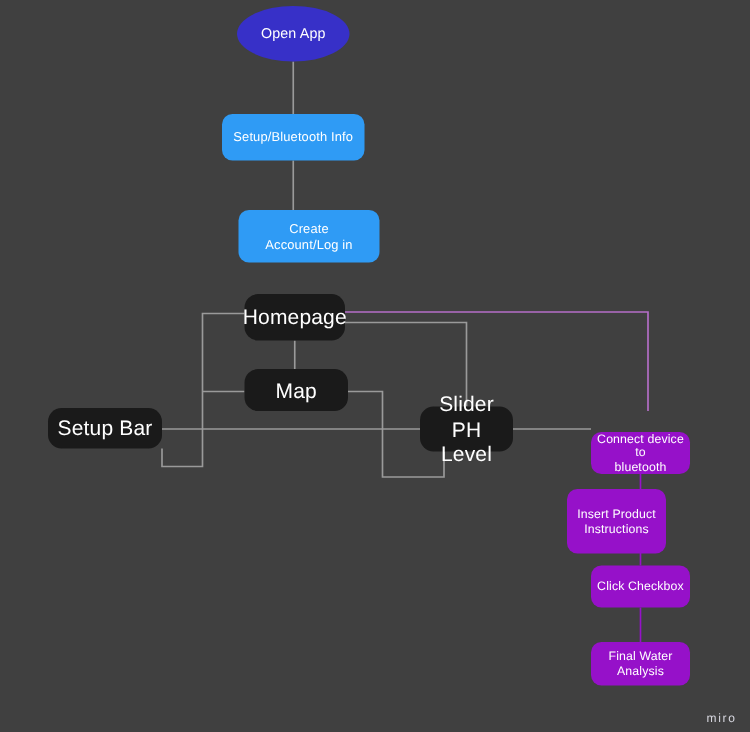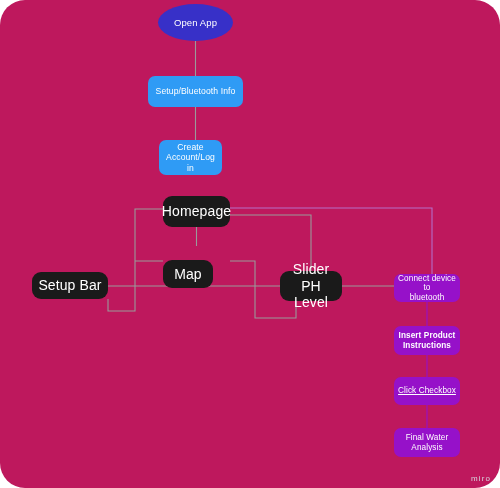--- a/index.html
+++ b/index.html
@@ -8,23 +8,22 @@
     background: #ffffff;
   }
   body {
     font-family: "Liberation Sans", sans-serif;
     -webkit-font-smoothing: antialiased;
   }
   #canvas {
     position: relative;
     width: 500px;
     height: 488px;
-    background: #be185d;
+    background: #404040;
     overflow: hidden;
-    border-radius: 25px;
   }
   #edge-layer {
     position: absolute;
     left: 0;
     top: 0;
     width: 500px;
     height: 488px;
     pointer-events: none;
   }
   .node {
@@ -97,45 +96,45 @@
       <path d="M 427 405 L 427 428" fill="none" stroke="#9611c9" stroke-width="1.1" stroke-linecap="butt" stroke-linejoin="miter"></path>
     </svg>
 
   <div id="node-layer">
       <div class="node node-start" style="left: 158px; top: 4px; width: 75px; height: 37px;">
         <span class="node-label">Open App</span>
       </div>
       <div class="node node-blue" style="left: 148px; top: 76px; width: 95px; height: 31px;">
         <span class="node-label">Setup/Bluetooth Info</span>
       </div>
-      <div class="node node-blue" style="left: 159px; top: 140px; width: 63px; height: 35px;">
+      <div class="node node-blue" style="left: 159px; top: 140px; width: 94px; height: 35px;">
         <span class="node-label">Create
 Account/Log in</span>
       </div>
       <div class="node node-dark" style="left: 163px; top: 196px; width: 67px; height: 31px;">
         <span class="node-label">Homepage</span>
       </div>
-      <div class="node node-dark" style="left: 163px; top: 260px; width: 50px; height: 28px; text-align: right;">
+      <div class="node node-dark" style="left: 163px; top: 246px; width: 69px; height: 28px; text-align: right;">
         <span class="node-label">Map</span>
       </div>
       <div class="node node-dark" style="left: 32px; top: 272px; width: 76px; height: 27px;">
         <span class="node-label">Setup Bar</span>
       </div>
       <div class="node node-dark" style="left: 280px; top: 271px; width: 62px; height: 30px;">
         <span class="node-label">Slider PH Level</span>
       </div>
-      <div class="node node-purple" style="left: 394px; top: 274px; width: 66px; height: 28px;">
+      <div class="node node-purple" style="left: 394px; top: 288px; width: 66px; height: 28px;">
         <span class="node-label">Connect device to
 bluetooth</span>
       </div>
-      <div class="node node-purple" style="left: 394px; top: 326px; width: 66px; height: 29px; font-weight: bold;">
+      <div class="node node-purple" style="left: 378px; top: 326px; width: 66px; height: 43px;">
         <span class="node-label">Insert Product
 Instructions</span>
       </div>
-      <div class="node node-purple" style="left: 394px; top: 377px; width: 66px; height: 28px; text-decoration: underline;">
+      <div class="node node-purple" style="left: 394px; top: 377px; width: 66px; height: 28px;">
         <span class="node-label">Click Checkbox</span>
       </div>
       <div class="node node-purple" style="left: 394px; top: 428px; width: 66px; height: 29px; align-items: center;">
         <span class="node-label">Final Water
 Analysis</span>
       </div>
     </div>
 
   <div id="watermark">miro</div>
 </div>

